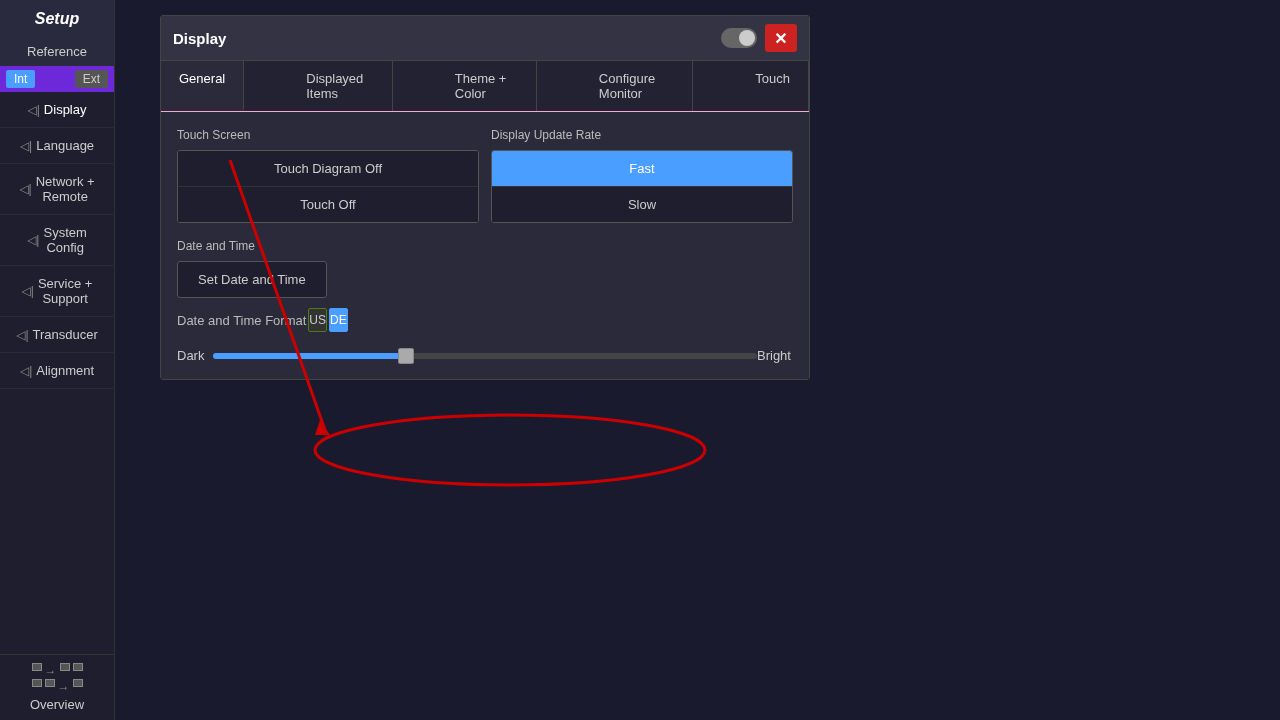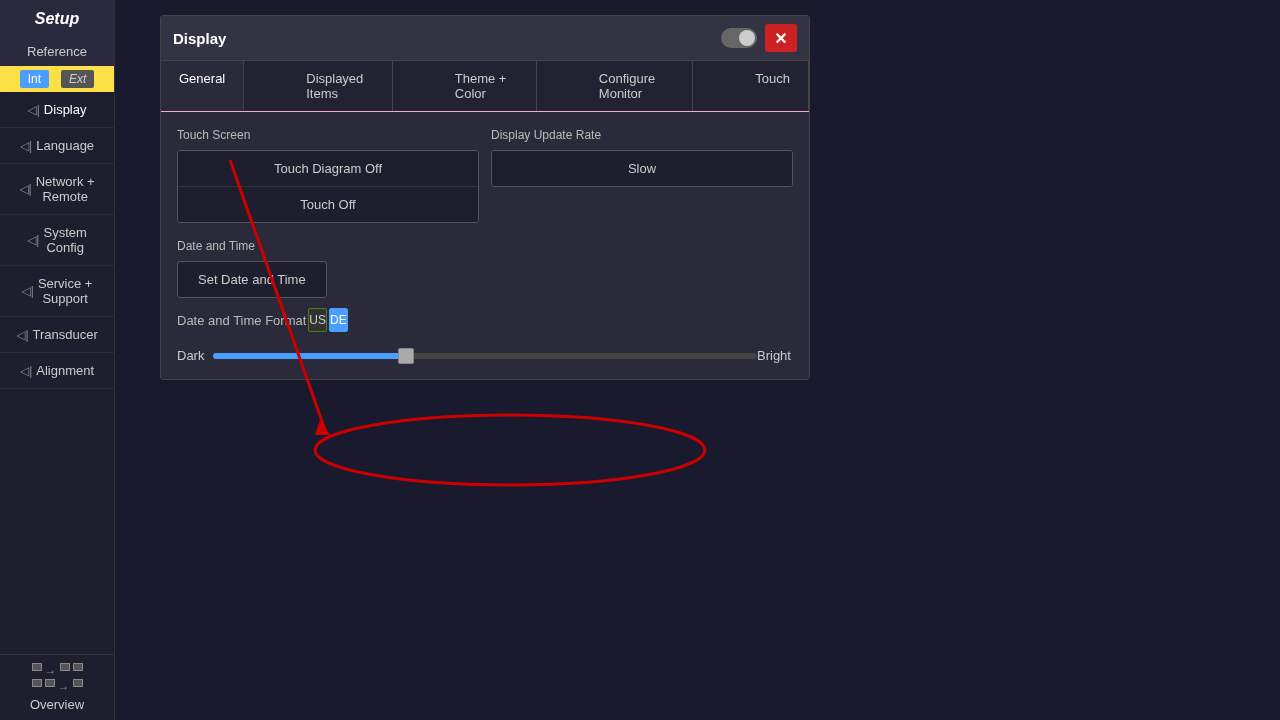--- a/index.html
+++ b/index.html
@@ -56,25 +56,25 @@
     }
 
     .sidebar-item.display {
       background: #1e1e2e;
       color: #fff;
     }
 
     .ref-row {
       display: flex;
       align-items: center;
-      justify-content: center;
+      justify-content: space-between;
       gap: 12px;
       width: 100%;
       padding: 4px 6px;
-      background: #fde047;
+      background: #6d28d9;
     }
 
     .ref-label {
       color: #ccc;
       font-size: 13px;
     }
 
     .ref-btn {
       padding: 2px 8px;
       font-size: 12px;
@@ -84,21 +84,20 @@
     }
 
     .ref-btn.active {
       background: #4a9eff;
       color: #fff;
     }
 
     .ref-btn.inactive {
       background: #555;
       color: #ccc;
-      font-style: italic;
     }
 
     .sidebar-icon {
       font-size: 12px;
       color: #888;
     }
 
     .sidebar-bottom {
       margin-top: auto;
       width: 100%;
@@ -488,20 +487,21 @@
           <div class="section-title">Touch Screen</div>
           <div class="option-group">
             <button class="option-btn">Touch Diagram Off</button>
             <button class="option-btn">Touch Off</button>
           </div>
         </div>
 
         <div class="section">
           <div class="section-title">Display Update Rate</div>
           <div class="option-group">
+            <button class="option-btn active">Fast</button>
             <button class="option-btn">Slow</button>
           </div>
         </div>
       </div>
 
       <div class="datetime-section">
         <div class="section-title">Date and Time</div>
         <button class="set-datetime-btn">Set Date and Time</button>
         <div class="format-row">
           <span class="format-label">Date and Time Format</span>

